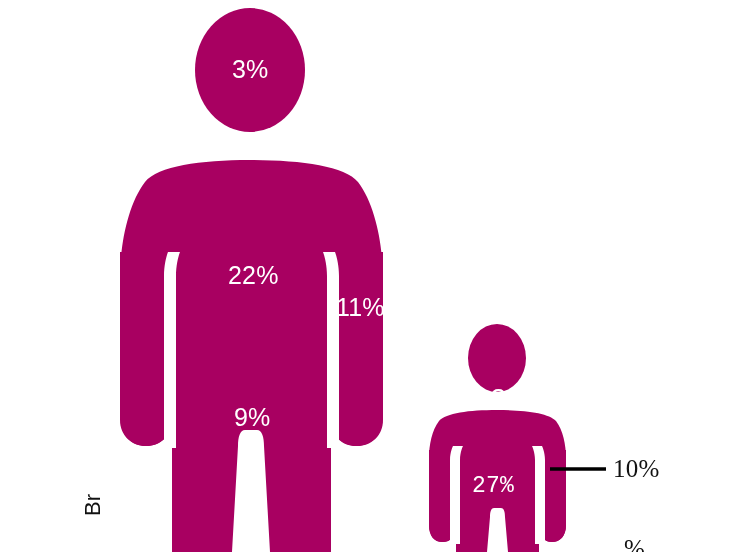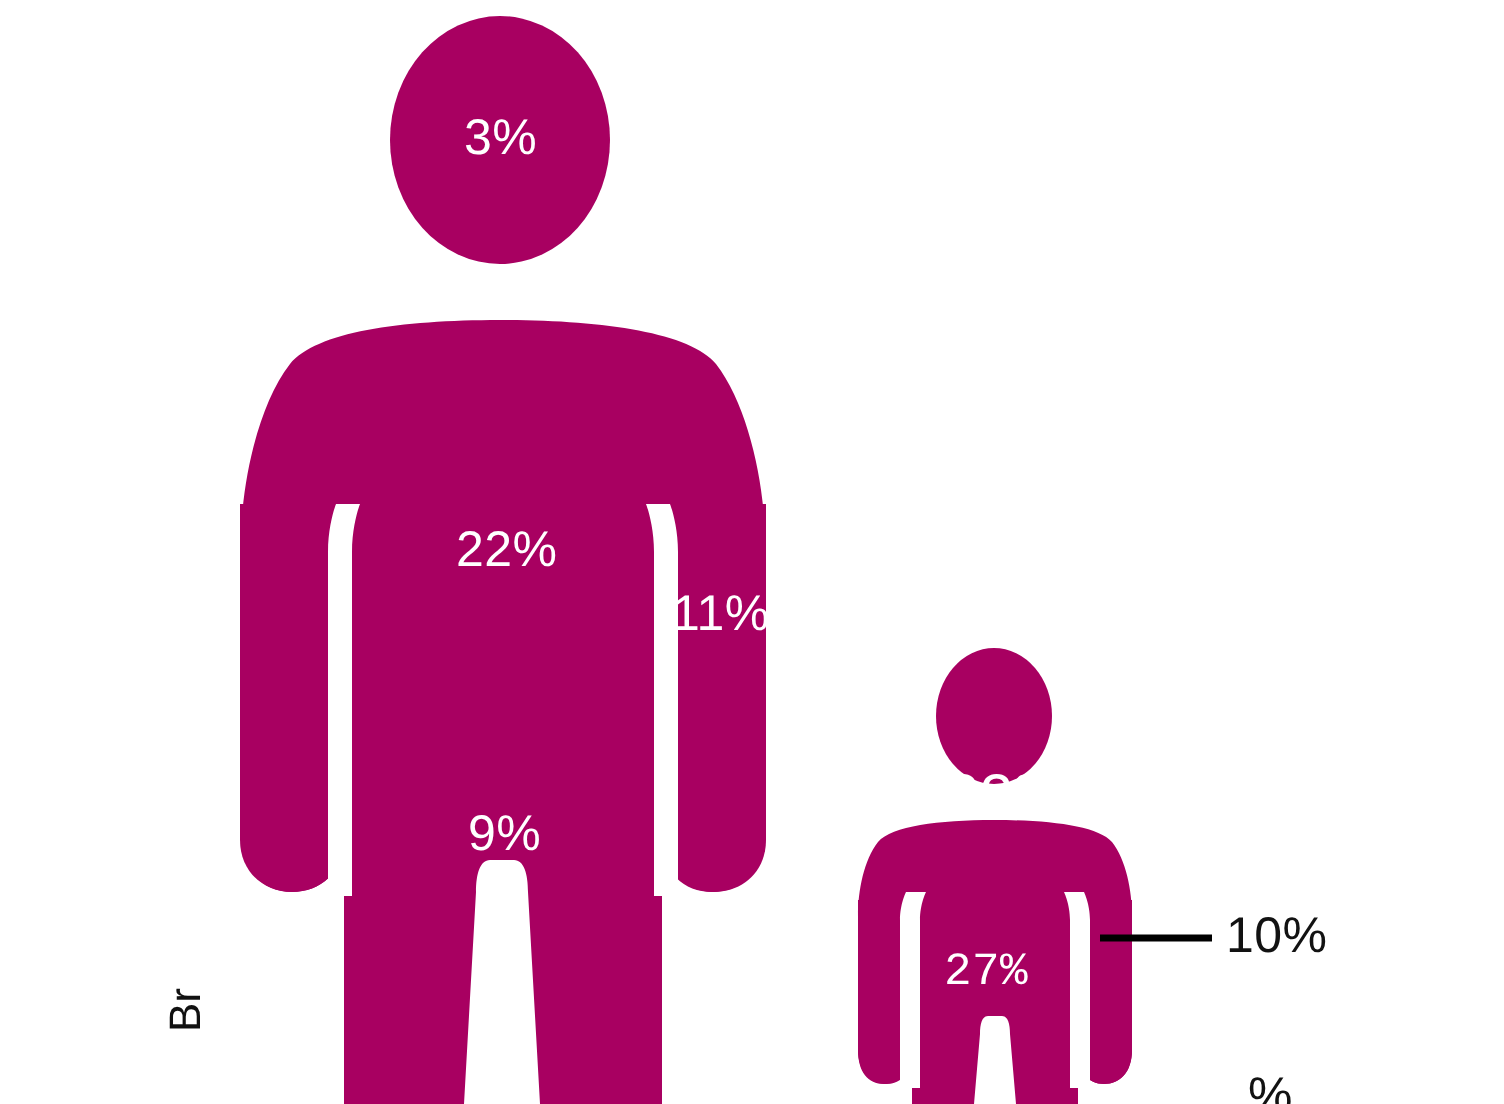--- a/index.html
+++ b/index.html
@@ -31,20 +31,21 @@
     font-family: "Liberation Sans", sans-serif;
     font-weight: 400;
     color: #ffffff;
     white-space: nowrap;
     letter-spacing: 0.2px;
     line-height: 1;
     pointer-events: none;
   }
   .pct-label.dark {
     color: #121212;
+    font-family: Liberation Serif, serif;
   }
   .adult-head-label   { left: 232px; top: 57px;  font-size: 25px; }
   .adult-torso-label  { left: 228px; top: 263px; font-size: 25px; }
   .adult-arm-label    { left: 336px; top: 295px; font-size: 25px; }
   .adult-leg-label    { left: 234px; top: 405px; font-size: 25px; }
   .child-head-label   { left: 473px; top: 344px; font-size: 30px; margin-top: 40px; }
   .child-torso-label  { left: 472px; top: 475px; font-size: 23px; font-family: Liberation Mono, monospace; }
   .child-arm-label    { left: 613px; top: 456px; font-size: 25px; }
   .child-leg-label    { left: 624px; top: 536px; font-size: 25px; }
 

